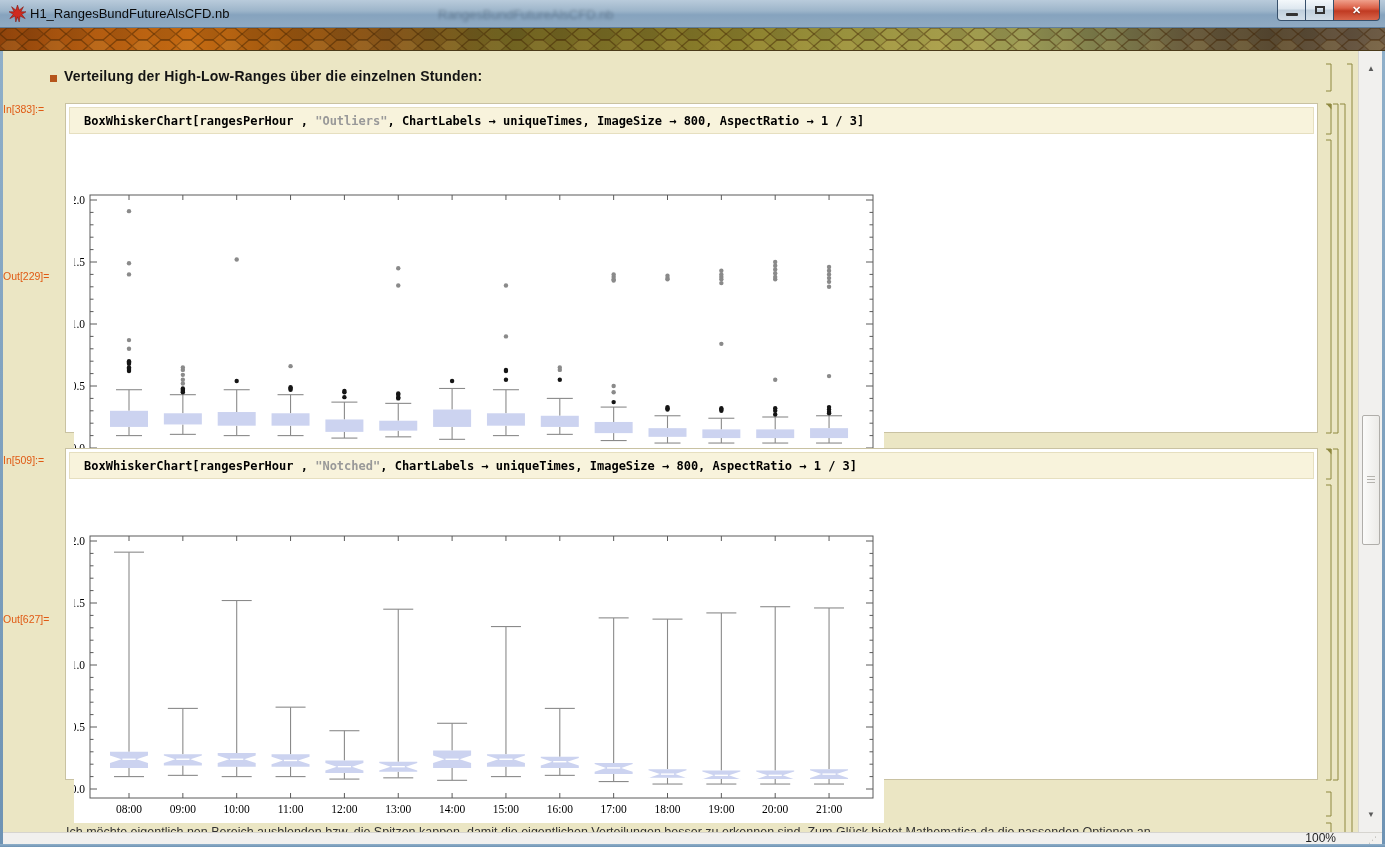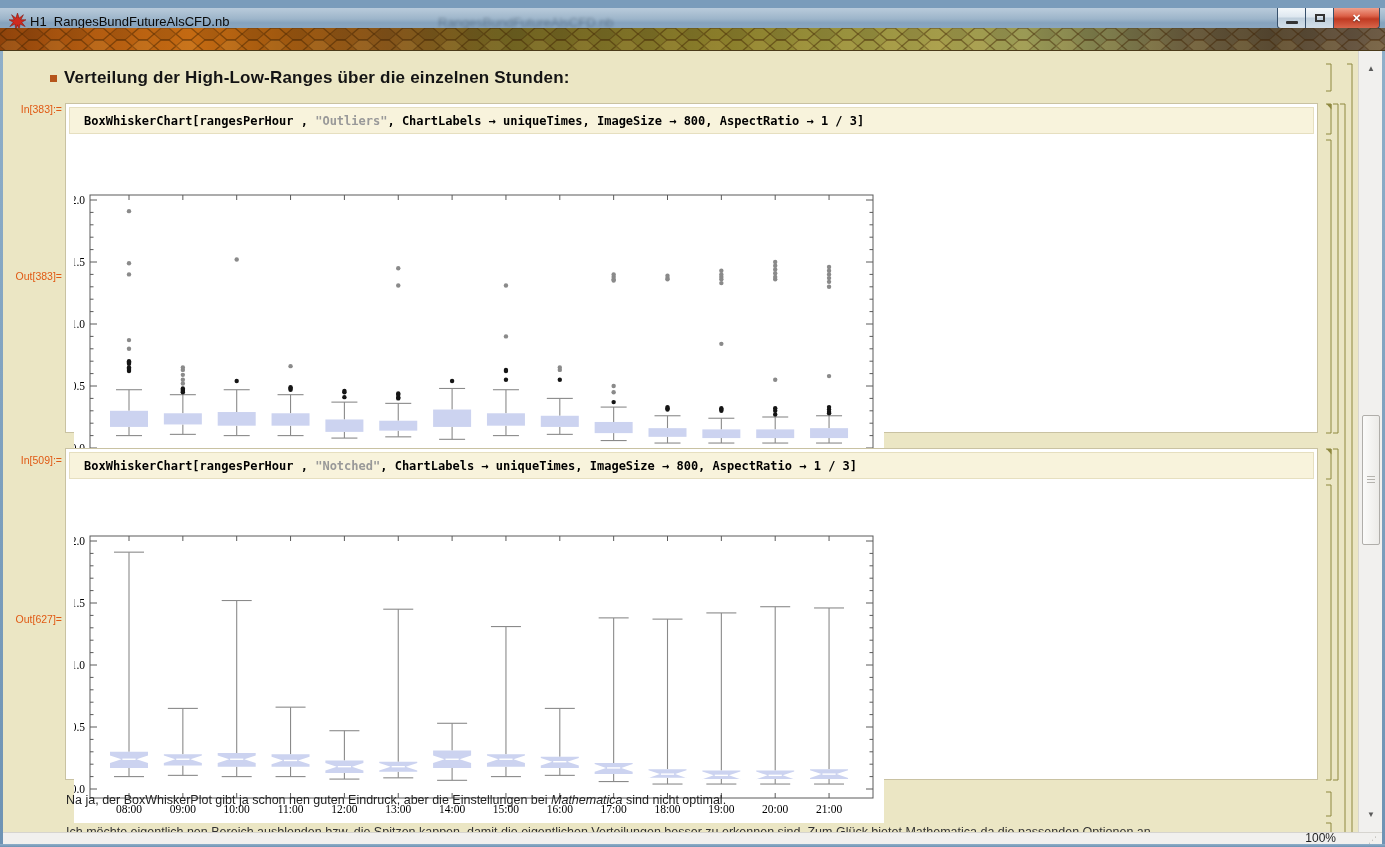--- a/index.html
+++ b/index.html
@@ -2,21 +2,21 @@
 <html><head>
 <meta charset="utf-8">
 <style>
   html,body{margin:0;padding:0;background:#555;}
   *{box-sizing:border-box;}
   .abs{position:absolute;}
   #stage{position:relative;width:1385px;height:847px;font-family:"Liberation Sans",sans-serif;overflow:hidden;background:#7a9cbb;}
   
   #titlebar{left:0;top:0;width:1385px;height:28px;
     background:linear-gradient(180deg,#b9cbdb 0%,#9db5ca 40%,#86a3be 55%,#90aac2 100%);
-    border-bottom:1px solid #5f7f9d;margin-top:8px;}
+    border-bottom:1px solid #5f7f9d;}
   #titlebar .ttl{position:absolute;left:30px;top:6px;font-size:13px;color:#0a0a0a;}
   #titlebar .ghost{position:absolute;left:438px;top:7px;font-size:13px;color:#1a2a3a;opacity:.35;filter:blur(1.6px);}
   #app-icon{position:absolute;left:9px;top:5px;width:17px;height:17px;}
   .winbtns{position:absolute;top:0;right:5px;height:21px;display:flex;}
   .wbtn{height:21px;border:1px solid #37506b;border-top:none;display:flex;align-items:center;justify-content:center;
     background:linear-gradient(180deg,#f4f8fb 0%,#dde7ef 45%,#bfcfdc 50%,#d3dfe9 100%);
     color:#333;font-size:11px;}
   .wbtn.minb{width:29px;border-radius:0 0 0 4px;}
   .wbtn.maxb{width:28px;border-left:none;}
   .wbtn.closeb{width:46px;border-left:none;border-radius:0 0 4px 0;
@@ -26,28 +26,28 @@
   .maxglyph{display:block;width:10px;height:8px;border:2px solid #333;}
   
   #banner{left:0;top:28px;width:1385px;height:23px;
     background:linear-gradient(90deg,#8f430b 0%,#b05a10 6%,#c46a12 14%,#a2590f 20%,#86551a 28%,#6f6120 36%,#7d7026 45%,#8a7d2a 52%,#97903c 60%,#a49c4a 68%,#9a9a55 74%,#7d7c4c 80%,#6a5c3e 86%,#594a32 92%,#655440 97%,#6e5c46 100%);
     border-bottom:1px solid #4a3a1a;}
   #banner svg{display:block;}
   
   .wborder{background:linear-gradient(180deg,#8fafc9,#6e93b4);}
   
   #page{left:3px;top:51px;width:1355px;height:781px;background:#ebe6c4;overflow:hidden;}
-  .inout{position:absolute;left:0;width:59px;text-align:right;font-size:10.5px;color:#e05a14;}
+  .inout{position:absolute;left:0;width:59px;text-align:left;font-size:10.5px;color:#e05a14;}
   .cellgroup{position:absolute;left:62px;width:1253px;background:#fff;border:1px solid #c9c2a2;}
   .codecell{position:absolute;left:3px;right:3px;top:3px;height:27px;background:#f8f3dc;border:1px solid #e6dfc0;
     font-family:"DejaVu Sans Mono",monospace;font-size:12px;font-weight:bold;color:#000;
     display:flex;align-items:center;padding-left:14px;white-space:pre;}
   .codecell .str{color:#999;}
   .heading-bullet{position:absolute;width:7px;height:7px;background:#b5551b;}
-  .heading-text{position:absolute;font-size:17px;font-weight:bold;color:#141414;letter-spacing:.2px;}
+  .heading-text{position:absolute;font-size:14px;font-weight:bold;color:#141414;letter-spacing:.2px;}
   .textcell{position:absolute;left:63px;font-size:12.5px;color:#222;}
   .textcell i{font-style:italic;}
   .clipwrap{position:absolute;left:63px;height:9px;overflow:hidden;}
   .clipwrap .cliptext{font-size:12.5px;color:#333;white-space:nowrap;}
   
   #vscroll{left:1358px;top:51px;width:24px;height:781px;background:#f1f0ee;border-left:1px solid #d8d6d0;}
   .sbtn{position:absolute;left:2px;width:20px;height:19px;display:flex;align-items:center;justify-content:center;
     color:#5a5a5a;font-size:8px;background:#f1f0ee;}
   #vthumb{position:absolute;left:3px;width:18px;border:1px solid #b0aeaa;border-radius:2px;
     background:linear-gradient(90deg,#fbfbfa,#ecebe8);}
@@ -98,21 +98,21 @@
   <div class="abs wborder" style="left:0;top:51px;width:3px;height:796px;"></div>
   <div class="abs wborder" style="left:1382px;top:51px;width:3px;height:796px;"></div>
   <div class="abs wborder" style="left:0;top:844px;width:1385px;height:3px;"></div>
 
   <div id="page" class="abs">
 
     <div class="heading-bullet" style="left:47px;top:24px;"></div>
     <div class="heading-text" style="left:61px;top:17px;">Verteilung der High-Low-Ranges über die einzelnen Stunden:</div>
 
     <div class="inout" style="top:52px;">In[383]:=</div>
-    <div class="inout" style="top:219px;">Out[383]=</div>
+    <div class="inout" style="top:219px;">Out[229]=</div>
     <div class="inout" style="top:403px;">In[509]:=</div>
     <div class="inout" style="top:562px;">Out[627]=</div>
 
     <div class="cellgroup" style="top:52px;height:330px;">
       <div class="codecell"><span>BoxWhiskerChart[rangesPerHour , </span><span class="str">"Outliers"</span><span>, ChartLabels → uniqueTimes, ImageSize → 800, AspectRatio → 1 / 3]</span></div>
       <svg class="abs" style="left:8px;top:86px;" width="810" height="292">
           <rect x="0" y="0" width="810" height="292" fill="#ffffff"></rect>
           <rect x="16" y="5" width="783" height="262" fill="#ffffff" stroke="#5a5a5a" stroke-width="1"></rect>
           <line x1="16" y1="258" x2="23" y2="258" stroke="#5a5a5a" stroke-width="1"></line>
           <line x1="799" y1="258" x2="792" y2="258" stroke="#5a5a5a" stroke-width="1"></line>
@@ -538,21 +538,20 @@
           <text x="755.0500000000001" y="282" text-anchor="middle" font-size="11.5" font-family="Liberation Serif, serif" fill="#000">21:00</text>
           <line x1="755.0500000000001" y1="248.08" x2="755.0500000000001" y2="253.04" stroke="#8a8a8a" stroke-width="1.1"></line>
           <line x1="755.0500000000001" y1="238.16" x2="755.0500000000001" y2="76.96000000000001" stroke="#8a8a8a" stroke-width="1.1"></line>
           <line x1="740.0500000000001" y1="253.04" x2="770.0500000000001" y2="253.04" stroke="#8a8a8a" stroke-width="1.1"></line>
           <line x1="740.0500000000001" y1="76.96000000000001" x2="770.0500000000001" y2="76.96000000000001" stroke="#8a8a8a" stroke-width="1.1"></line>
           <polygon points="736.0500000000001,238.16 774.0500000000001,238.16 774.0500000000001,239.32 762.6500000000001,243.12 774.0500000000001,246.92000000000002 774.0500000000001,248.08 736.0500000000001,248.08 736.0500000000001,246.92000000000002 747.45,243.12 736.0500000000001,239.32" fill="#ccd3f0"></polygon>
           <line x1="748.45" y1="243.12" x2="761.6500000000001" y2="243.12" stroke="#ffffff" stroke-width="1.4"></line>
         </svg>
     </div>
 
-    <div class="textcell" style="top:742px;"><span>Na ja, der BoxWhiskerPlot gibt ja schon nen guten Eindruck, aber die Einstellungen bei </span><i>Mathematica</i><span> sind nicht optimal.</span></div>
     <div class="clipwrap" style="top:774px;width:1270px;">
       <div class="cliptext">Ich möchte eigentlich nen Bereich ausblenden bzw. die Spitzen kappen, damit die eigentlichen Verteilungen besser zu erkennen sind. Zum Glück bietet Mathematica da die passenden Optionen an.</div>
     </div>
 
     <svg class="abs" style="left:1318px;top:0;" width="36" height="781" id="brackets-svg">
         <path d="M 5 13 L 10 13 L 10 40 L 5 40" fill="none" stroke="#8e883f" stroke-width="1"></path>
         <path d="M 5 53 L 10 53 L 10 83 L 5 83" fill="none" stroke="#8e883f" stroke-width="1"></path>
         <polygon points="10.5,53 5.5,53 10.5,58.5" fill="#8e883f"></polygon>
         <path d="M 5 89 L 10 89 L 10 382 L 5 382" fill="none" stroke="#8e883f" stroke-width="1"></path>
         <path d="M 12 53 L 17 53 L 17 382 L 12 382" fill="none" stroke="#8e883f" stroke-width="1"></path>

